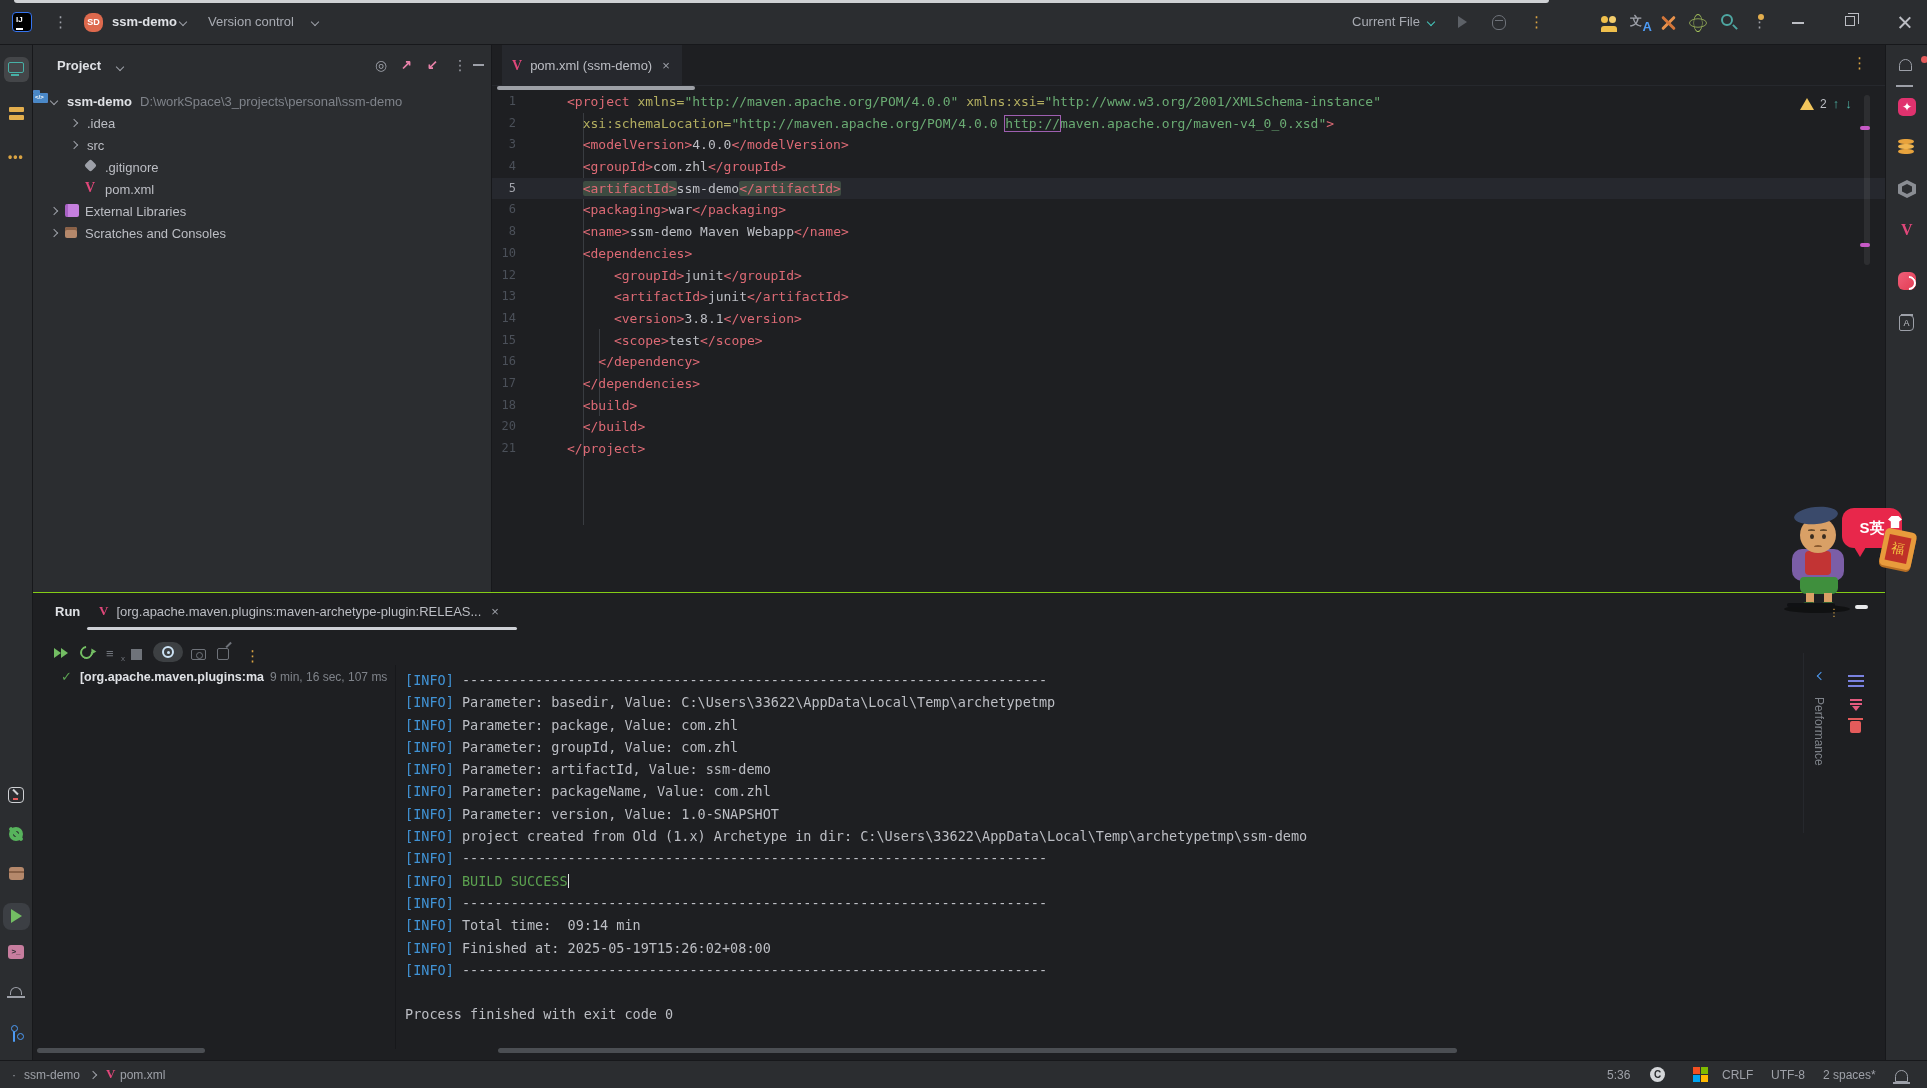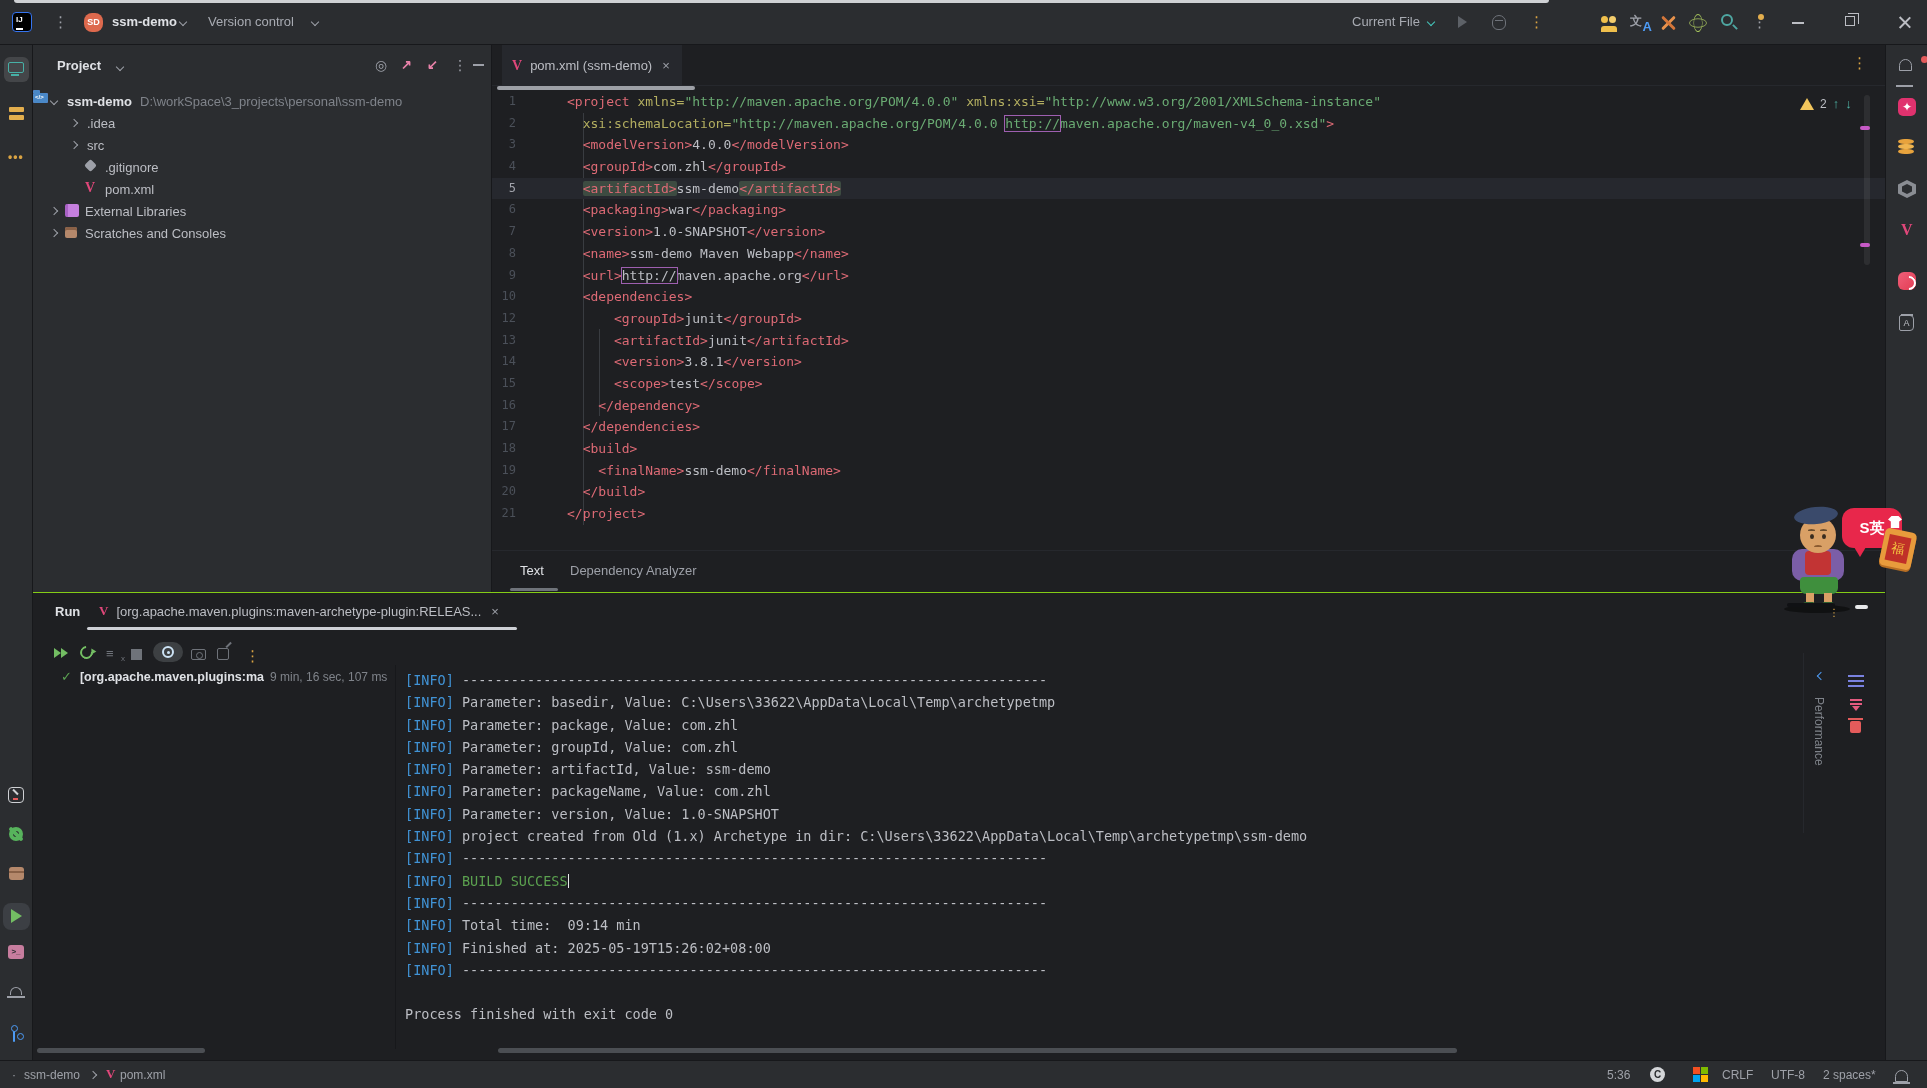--- a/index.html
+++ b/index.html
@@ -422,45 +422,37 @@
     <div class="iguide" style="left:91px;top:68px;height:412px;"></div>
     <div class="iguide" style="left:107px;top:284px;height:87px;"></div>
 
     <div class="code">
         <div class="cl"><span class="ln">1</span><span class="ct"><span class="tag">&lt;project</span><span> </span><span class="attr">xmlns=</span><span class="str">"http://maven.apache.org/POM/4.0.0"</span><span> </span><span class="attr">xmlns:xsi=</span><span class="str">"http://www.w3.org/2001/XMLSchema-instance"</span></span></div>
         <div class="cl"><span class="ln">2</span><span class="ct"><span>  </span><span class="attr">xsi:schemaLocation=</span><span class="str">"http://maven.apache.org/POM/4.0.0 </span><span class="str box">http://</span><span class="str">maven.apache.org/maven-v4_0_0.xsd"</span><span class="tag">&gt;</span></span></div>
         <div class="cl"><span class="ln">3</span><span class="ct"><span>  </span><span class="tag">&lt;modelVersion&gt;</span><span class="txt">4.0.0</span><span class="tag">&lt;/modelVersion&gt;</span></span></div>
         <div class="cl"><span class="ln">4</span><span class="ct"><span>  </span><span class="tag">&lt;groupId&gt;</span><span class="txt">com.zhl</span><span class="tag">&lt;/groupId&gt;</span></span></div>
         <div class="cl hl"><span class="ln">5</span><span class="ct"><span>  </span><span class="tag occ">&lt;artifactId&gt;</span><span class="txt">ssm-demo</span><span class="tag occ">&lt;/artifactId&gt;</span></span></div>
         <div class="cl"><span class="ln">6</span><span class="ct"><span>  </span><span class="tag">&lt;packaging&gt;</span><span class="txt">war</span><span class="tag">&lt;/packaging&gt;</span></span></div>
-        <div class="cl"><span class="ln">7</span><span class="ct"><span>  </span><span class="tag">&lt;version&gt;</span><span class="txt">1.0-SNAPSHOT</span><span class="tag">&lt;/version&gt;</span></span></div>
         <div class="cl"><span class="ln">8</span><span class="ct"><span>  </span><span class="tag">&lt;name&gt;</span><span class="txt">ssm-demo Maven Webapp</span><span class="tag">&lt;/name&gt;</span></span></div>
-        <div class="cl"><span class="ln">9</span><span class="ct"><span>  </span><span class="tag">&lt;url&gt;</span><span class="txt box">http://</span><span class="txt">maven.apache.org</span><span class="tag">&lt;/url&gt;</span></span></div>
         <div class="cl"><span class="ln">10</span><span class="ct"><span>  </span><span class="tag">&lt;dependencies&gt;</span></span></div>
         <div class="cl"><span class="ln">12</span><span class="ct"><span>      </span><span class="tag">&lt;groupId&gt;</span><span class="txt">junit</span><span class="tag">&lt;/groupId&gt;</span></span></div>
         <div class="cl"><span class="ln">13</span><span class="ct"><span>      </span><span class="tag">&lt;artifactId&gt;</span><span class="txt">junit</span><span class="tag">&lt;/artifactId&gt;</span></span></div>
         <div class="cl"><span class="ln">14</span><span class="ct"><span>      </span><span class="tag">&lt;version&gt;</span><span class="txt">3.8.1</span><span class="tag">&lt;/version&gt;</span></span></div>
         <div class="cl"><span class="ln">15</span><span class="ct"><span>      </span><span class="tag">&lt;scope&gt;</span><span class="txt">test</span><span class="tag">&lt;/scope&gt;</span></span></div>
         <div class="cl"><span class="ln">16</span><span class="ct"><span>    </span><span class="tag">&lt;/dependency&gt;</span></span></div>
         <div class="cl"><span class="ln">17</span><span class="ct"><span>  </span><span class="tag">&lt;/dependencies&gt;</span></span></div>
         <div class="cl"><span class="ln">18</span><span class="ct"><span>  </span><span class="tag">&lt;build&gt;</span></span></div>
-        <div class="cl"><span class="ln">19</span><span class="ct"><span>    </span><span class="tag">&lt;finalName&gt;</span><span class="txt">ssm-demo</span><span class="tag">&lt;/finalName&gt;</span></span></div>
         <div class="cl"><span class="ln">20</span><span class="ct"><span>  </span><span class="tag">&lt;/build&gt;</span></span></div>
         <div class="cl"><span class="ln">21</span><span class="ct"><span class="tag">&lt;/project&gt;</span></span></div>
       </div>
 
     <div class="escroll"></div>
     <div class="estripe-mark" style="top:81px;"></div>
     <div class="estripe-mark" style="top:198px;"></div>
 
-    <div class="ebottom">
-      <span class="ebt on" style="left:28px;">Text</span>
-      <span class="ebt off" style="left:78px;">Dependency Analyzer</span>
-      <span class="ebt-line"></span>
-    </div>
   </section>
 
   <section class="abs run-panel">
     <div class="run-label">Run</div>
     <div class="run-tab">
       <span class="mvn">V</span>
       <span>[org.apache.maven.plugins:maven-archetype-plugin:RELEAS...</span>
       <span class="etab-x">×</span>
     </div>
     <div class="run-underline"></div>

